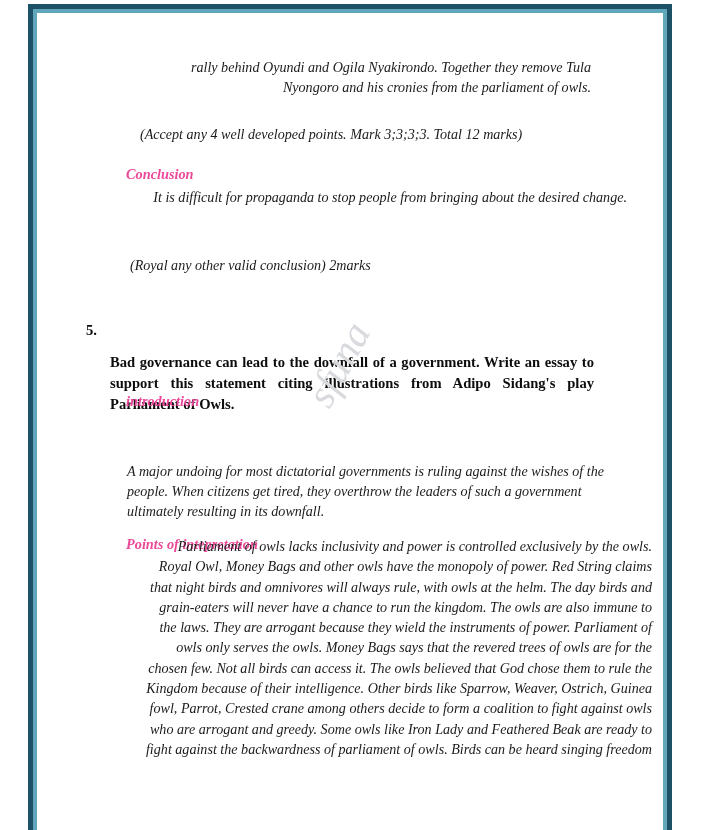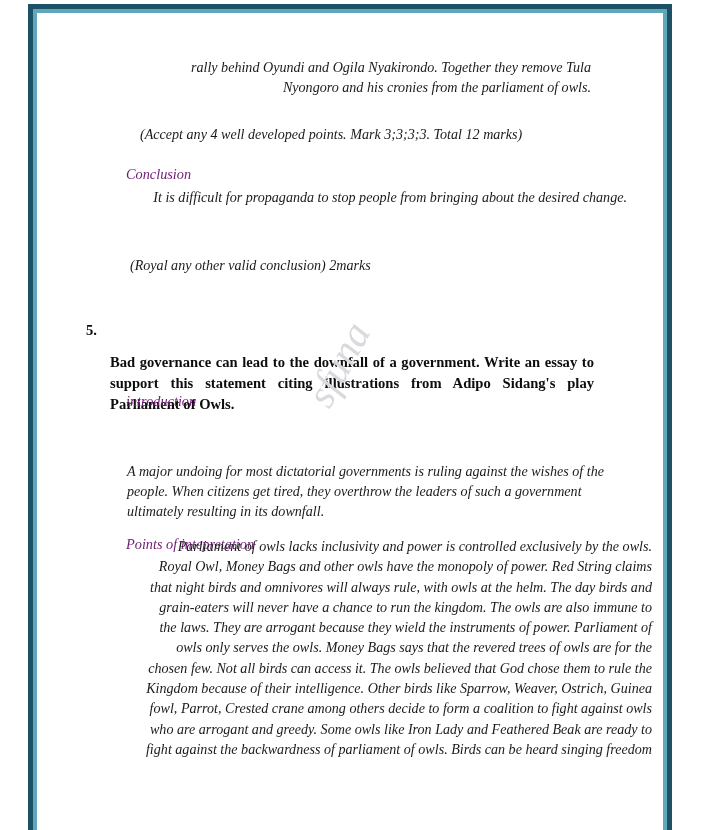--- a/index.html
+++ b/index.html
@@ -92,23 +92,23 @@
   .accept-1 {
     left: 140px;
     top: 124px;
     width: 470px;
   }
 
   .head {
     position: absolute;
     font-family: "Liberation Serif", "DejaVu Serif", serif;
     font-style: italic;
-    font-weight: normal;
+    font-weight: bold;
     font-size: 14.3px;
-    color: #701a75;
+    color: #ec4899;
   }
 
   .h-conclusion { left: 126px; top: 166px; }
 
   .concl-body {
     left: 127px;
     top: 187px;
     width: 500px;
     text-align: right;
   }

